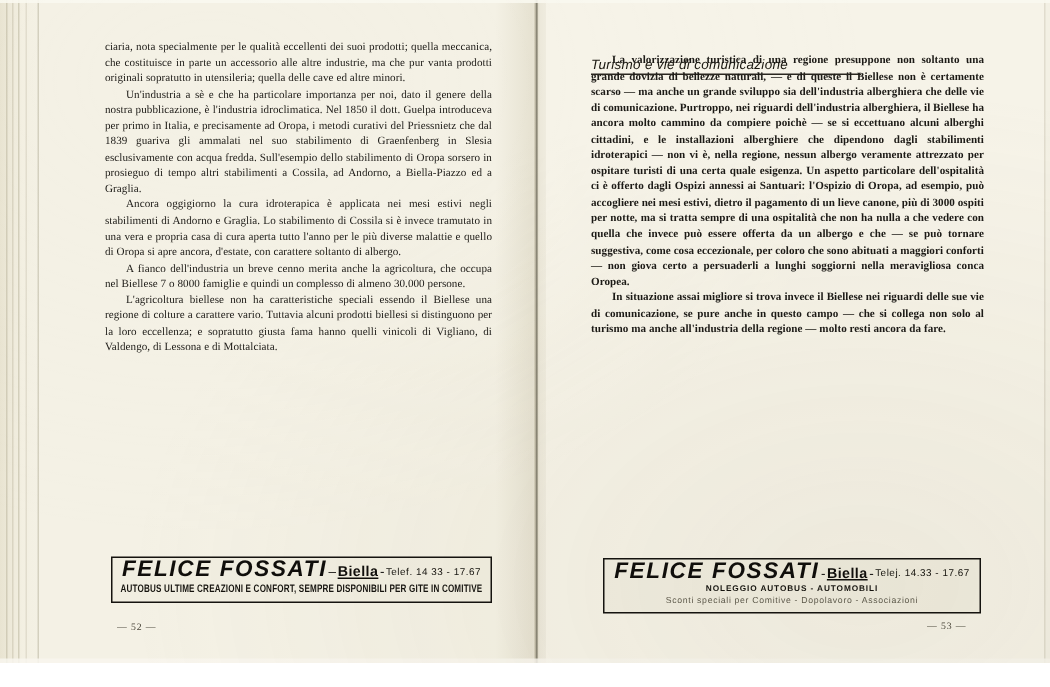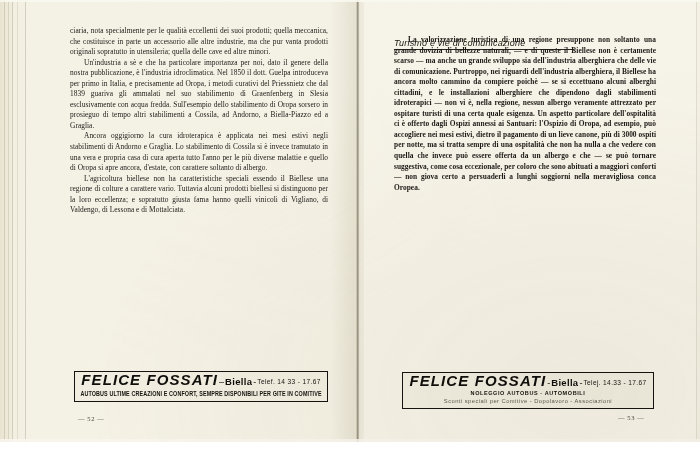--- a/index.html
+++ b/index.html
@@ -130,20 +130,21 @@
     letter-spacing: 1.1px;
     color: #100e0b;
     font-style: italic;
   }
   .ad-dash { font-size: 9px; color:#100e0b; padding: 0 1px; }
   .ad-city {
     font-weight: bold;
     font-size: 9.5px;
     letter-spacing: .3px;
     color: #100e0b;
+    text-decoration: underline;
   }
   .ad-phone {
     font-size: 6.6px;
     letter-spacing: .35px;
     color: #17150f;
     position: relative;
     top: -1px;
   }
   .ad-line2 {
     font-size: 5.4px;
@@ -217,38 +218,40 @@
   <div class="edge e5"></div>
   <div class="edge er"></div>
 
   <div class="gutter-soft"></div>
   <div class="gutter"></div>
 
   <div class="col col-left">
     <p>ciaria, nota specialmente per le qualità eccellenti dei suoi prodotti; quella meccanica, che costituisce in parte un accessorio alle altre industrie, ma che pur vanta prodotti originali sopratutto in utensileria; quella delle cave ed altre minori.</p>
     <p class="indent">Un'industria a sè e che ha particolare importanza per noi, dato il genere della nostra pubblicazione, è l'industria idroclimatica. Nel 1850 il dott. Guelpa introduceva per primo in Italia, e precisamente ad Oropa, i metodi curativi del Priessnietz che dal 1839 guariva gli ammalati nel suo stabilimento di Graenfenberg in Slesia esclusivamente con acqua fredda. Sull'esempio dello stabilimento di Oropa sorsero in prosieguo di tempo altri stabilimenti a Cossila, ad Andorno, a Biella-Piazzo ed a Graglia.</p>
     <p class="indent">Ancora oggigiorno la cura idroterapica è applicata nei mesi estivi negli stabilimenti di Andorno e Graglia. Lo stabilimento di Cossila si è invece tramutato in una vera e propria casa di cura aperta tutto l'anno per le più diverse malattie e quello di Oropa si apre ancora, d'estate, con carattere soltanto di albergo.</p>
+    <p class="indent">A fianco dell'industria un breve cenno merita anche la agricoltura, che occupa nel Biellese 7 o 8000 famiglie e quindi un complesso di almeno 30.000 persone.</p>
     <p class="indent">L'agricoltura biellese non ha caratteristiche speciali essendo il Biellese una regione di colture a carattere vario. Tuttavia alcuni prodotti biellesi si distinguono per la loro eccellenza; e sopratutto giusta fama hanno quelli vinicoli di Vigliano, di Valdengo, di Lessona e di Mottalciata.</p>
   </div>
 
   <div class="ad ad-left">
     <div class="ad-inner">
       <div class="ad-line1">
         <span class="ad-name">FELICE FOSSATI</span><span class="ad-dash">–</span><span class="ad-city">Biella</span><span class="ad-dash">-</span><span class="ad-phone">Telef. 14 33 - 17.67</span>
       </div>
       <div class="ad-line2">AUTOBUS ULTIME CREAZIONI E CONFORT, SEMPRE DISPONIBILI PER GITE IN COMITIVE</div>
     </div>
   </div>
 
   <div class="folio folio-left">— 52 —</div>
 
   <div class="section-head">Turismo e vie di comunicazione</div>
 
   <div class="col col-right">
     <p class="indent">La valorizzazione turistica di una regione presuppone non soltanto una grande dovizia di bellezze naturali, — e di queste il Biellese non è certamente scarso — ma anche un grande sviluppo sia dell'industria alberghiera che delle vie di comunicazione. Purtroppo, nei riguardi dell'industria alberghiera, il Biellese ha ancora molto cammino da compiere poichè — se si eccettuano alcuni alberghi cittadini, e le installazioni alberghiere che dipendono dagli stabilimenti idroterapici — non vi è, nella regione, nessun albergo veramente attrezzato per ospitare turisti di una certa quale esigenza. Un aspetto particolare dell'ospitalità ci è offerto dagli Ospizi annessi ai Santuari: l'Ospizio di Oropa, ad esempio, può accogliere nei mesi estivi, dietro il pagamento di un lieve canone, più di 3000 ospiti per notte, ma si tratta sempre di una ospitalità che non ha nulla a che vedere con quella che invece può essere offerta da un albergo e che — se può tornare suggestiva, come cosa eccezionale, per coloro che sono abituati a maggiori conforti — non giova certo a persuaderli a lunghi soggiorni nella meravigliosa conca Oropea.</p>
+    <p class="indent">In situazione assai migliore si trova invece il Biellese nei riguardi delle sue vie di comunicazione, se pure anche in questo campo — che si collega non solo al turismo ma anche all'industria della regione — molto resti ancora da fare.</p>
   </div>
 
   <div class="ad ad-right">
     <div class="ad-inner">
       <div class="ad-line1">
         <span class="ad-name">FELICE FOSSATI</span><span class="ad-dash">-</span><span class="ad-city">Biella</span><span class="ad-dash">-</span><span class="ad-phone">Telej. 14.33 - 17.67</span>
       </div>
       <div class="ad-line2b">NOLEGGIO AUTOBUS - AUTOMOBILI</div>
       <div class="ad-line3">Sconti speciali per Comitive - Dopolavoro - Associazioni</div>
     </div>

